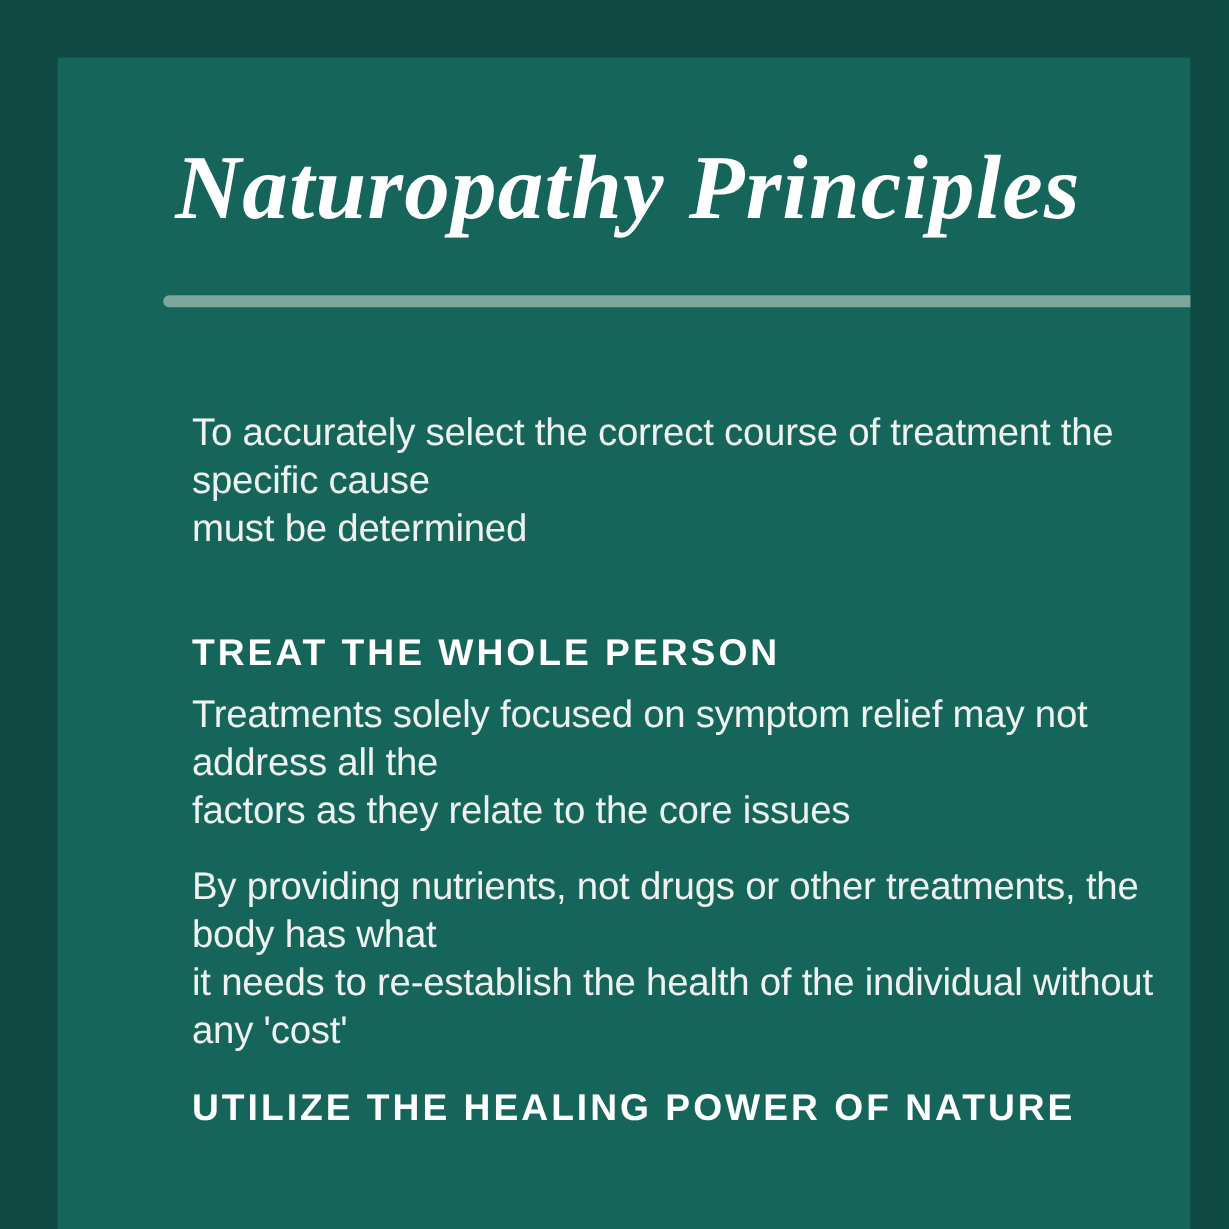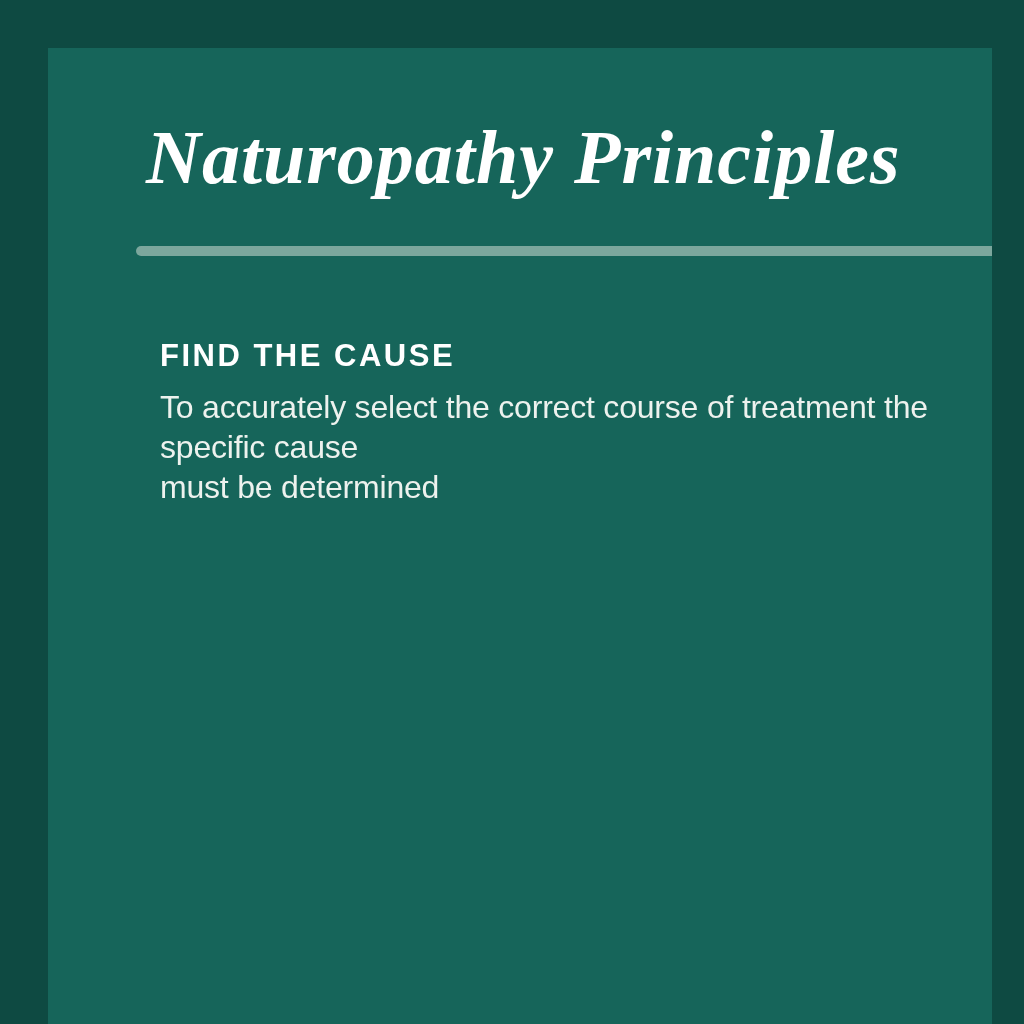--- a/index.html
+++ b/index.html
@@ -69,27 +69,32 @@
 </head>
 <body>
 
 <div class="poster">
 
   <h1 class="poster-title">Naturopathy Principles</h1>
 
   <div class="divider"></div>
 
   <section class="section section-1">
-    <h2 class="section-heading">FIND THE CAUSE</h2>
     <p class="section-body">To accurately select the correct course of treatment the specific cause
 must be determined</p>
   </section>
 
   <section class="section section-2">
+    <h2 class="section-heading">TREAT THE WHOLE PERSON</h2>
+    <p class="section-body">Treatments solely focused on symptom relief may not address all the
+factors as they relate to the core issues</p>
   </section>
 
   <section class="section section-3">
+    <p class="section-body">By providing nutrients, not drugs or other treatments, the body has what
+it needs to re-establish the health of the individual without any 'cost'</p>
   </section>
 
   <section class="section section-4">
+    <h2 class="section-heading">UTILIZE THE HEALING POWER OF NATURE</h2>
   </section>
 
 </div>
 
 </body></html>

